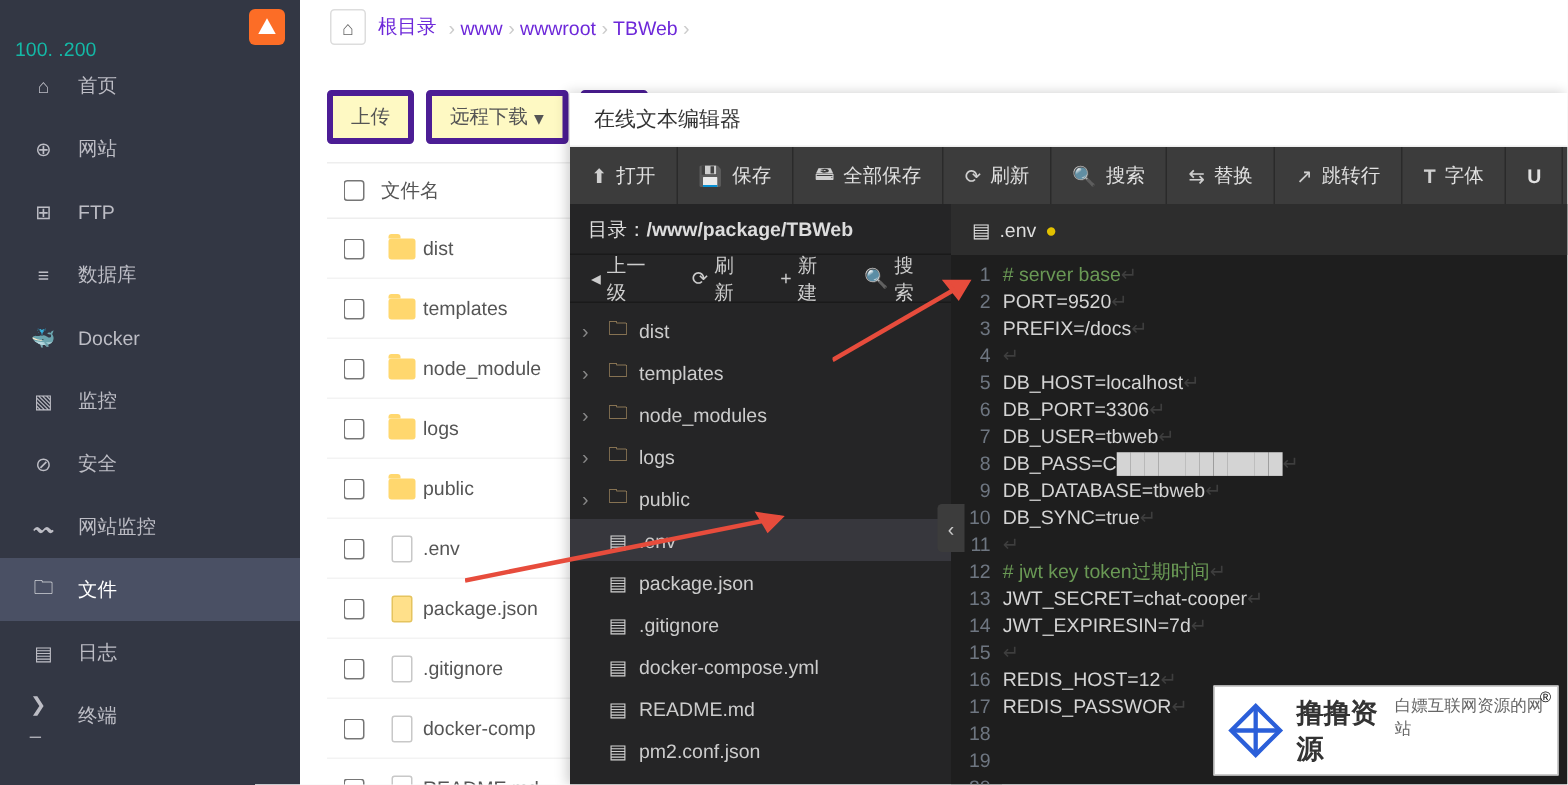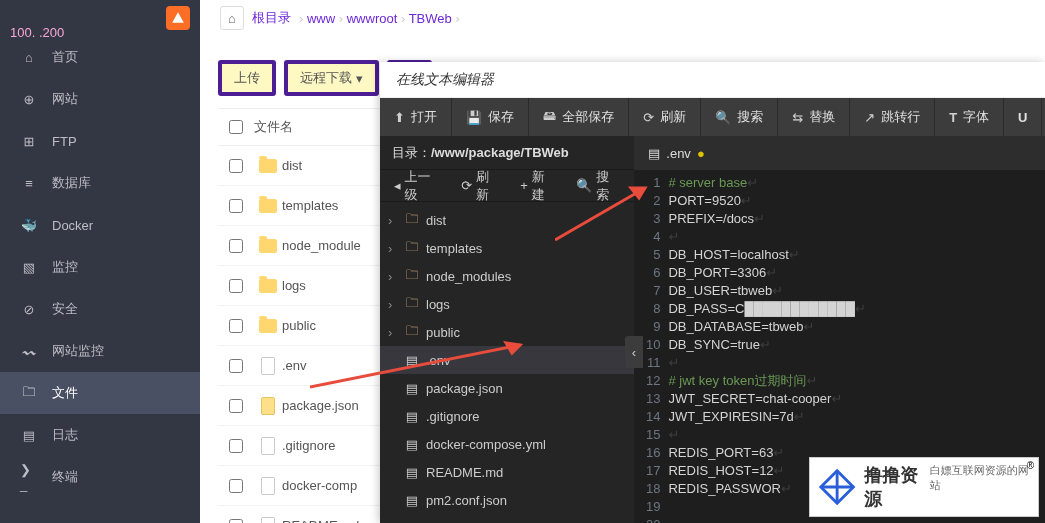--- a/index.html
+++ b/index.html
@@ -1,20 +1,20 @@
 <!DOCTYPE html>
 <html><head>
   <meta charset="utf-8">
   <style>
     * { margin: 0; padding: 0; box-sizing: border-box; font-family: "Microsoft YaHei", Arial, sans-serif; font-size: 13px; }
     body { width: 1045px; height: 523px; overflow: hidden; position: relative; background: #f5f5f5; }
     
     .sidebar { position: absolute; left: 0; top: 0; width: 200px; height: 523px; background: #333744; color: #aaa; }
     .sidebar-top { height: 36px; display: flex; align-items: center; padding: 0 10px; }
-    .sidebar-top .ip { color: #f9a8d4; flex: 1; margin-top: 28px; }
+    .sidebar-top .ip { color: #14b8a6; flex: 1; margin-top: 28px; }
     .sidebar-top .badge { width: 24px; height: 24px; background: #fc6d26; border-radius: 4px; display: flex; align-items: center; justify-content: center; }
     .sidebar-item { height: 42px; display: flex; align-items: center; padding: 0 20px; gap: 14px; cursor: pointer; color: #bdbdc5; }
     .sidebar-item.active { background: #4a5064; color: #fff; }
     .sidebar-item .icn { width: 18px; display: flex; align-items: center; justify-content: center; }
     
     .main { position: absolute; left: 200px; top: 0; right: 0; height: 523px; background: #fff; }
     .breadcrumb { height: 36px; display: flex; align-items: center; padding: 0 20px; gap: 8px; color: #666; background: #fff; }
     .breadcrumb .bc-home { width: 24px; height: 24px; border: 1px solid #ddd; border-radius: 3px; display: flex; align-items: center; justify-content: center; }
     .breadcrumb .sep { color: #ccc; }
     .breadcrumb a { color: #6d28d9; text-decoration: none; }
@@ -27,21 +27,21 @@
     .ft-row { display: flex; align-items: center; height: 40px; border-bottom: 1px solid #f3f3f3; color: #555; }
     .ft-check { width: 36px; display: flex; justify-content: center; }
     .ft-check input { width: 14px; height: 14px; }
     .ft-ico { width: 28px; display: flex; justify-content: center; }
     .folder-ico { width: 18px; height: 14px; background: #ffd76e; border-radius: 2px; position: relative; }
     .folder-ico:before { content: ""; position: absolute; top: -3px; left: 0; width: 8px; height: 3px; background: #ffd76e; border-radius: 2px 2px 0 0; }
     .file-ico { width: 14px; height: 18px; background: #fff; border: 1px solid #c8c8c8; border-radius: 2px; position: relative; }
     .file-ico.json { background: #ffe08a; border-color: #e5c45e; }
     
     .editor-modal { position: absolute; left: 380px; top: 62px; right: 0; bottom: 0; background: #fff; box-shadow: -2px 0 8px rgba(0,0,0,0.2); }
-    .editor-title { height: 36px; display: flex; align-items: center; padding: 0 16px; color: #333; font-size: 14px; background: #fff; border-bottom: 1px solid #eee; font-style: italic; }
+    .editor-title { height: 36px; display: flex; align-items: center; padding: 0 16px; color: #333; font-size: 14px; background: #fff; border-bottom: 1px solid #eee; }
     .editor-toolbar { height: 38px; background: #3c3c3c; display: flex; align-items: center; }
     .editor-tbtn { padding: 0 14px; height: 100%; display: flex; align-items: center; gap: 6px; color: #e0e0e0; cursor: pointer; border-right: 1px solid #2a2a2a; white-space: nowrap; }
     .editor-tbtn .ei { opacity: .9; }
     
     .editor-body { display: flex; height: calc(100% - 74px); }
     .file-panel { width: 254px; background: #252526; color: #ccc; display: flex; flex-direction: column; }
     .fp-path { height: 34px; display: flex; align-items: center; padding: 0 12px; color: #ddd; border-bottom: 1px solid #1a1a1a; }
     .fp-tools { height: 32px; display: flex; align-items: center; padding: 0 6px; gap: 4px; border-bottom: 1px solid #1a1a1a; }
     .fp-tool { padding: 3px 8px; display: flex; align-items: center; gap: 4px; color: #ccc; cursor: pointer; font-size: 12px; }
     .fp-tree { flex: 1; overflow: auto; padding: 4px 0; }
@@ -410,21 +410,20 @@
             <div><span class="">DB_PORT=3306</span><span class="eol">↵</span></div>
             <div><span class="">DB_USER=tbweb</span><span class="eol">↵</span></div>
             <div><span class="">DB_PASS=C████████████</span><span class="eol">↵</span></div>
             <div><span class="">DB_DATABASE=tbweb</span><span class="eol">↵</span></div>
             <div><span class="">DB_SYNC=true</span><span class="eol">↵</span></div>
             <div><span class=""></span><span class="eol">↵</span></div>
             <div><span class="cmt"># jwt key token过期时间</span><span class="eol">↵</span></div>
             <div><span class="">JWT_SECRET=chat-cooper</span><span class="eol">↵</span></div>
             <div><span class="">JWT_EXPIRESIN=7d</span><span class="eol">↵</span></div>
             <div><span class=""></span><span class="eol">↵</span></div>
-            <div><span class="">REDIS_PORT=63</span><span class="eol">↵</span></div>
             <div><span class="">REDIS_HOST=12</span><span class="eol">↵</span></div>
             <div><span class="">REDIS_PASSWOR</span><span class="eol">↵</span></div>
           </div>
       </div>
     </div>
   </div>
 </div>
 
 <div class="arrow" style="left:310px; top:337px;"><svg width="230" height="60">
       <line x1="0" y1="50" x2="210" y2="8"></line>

